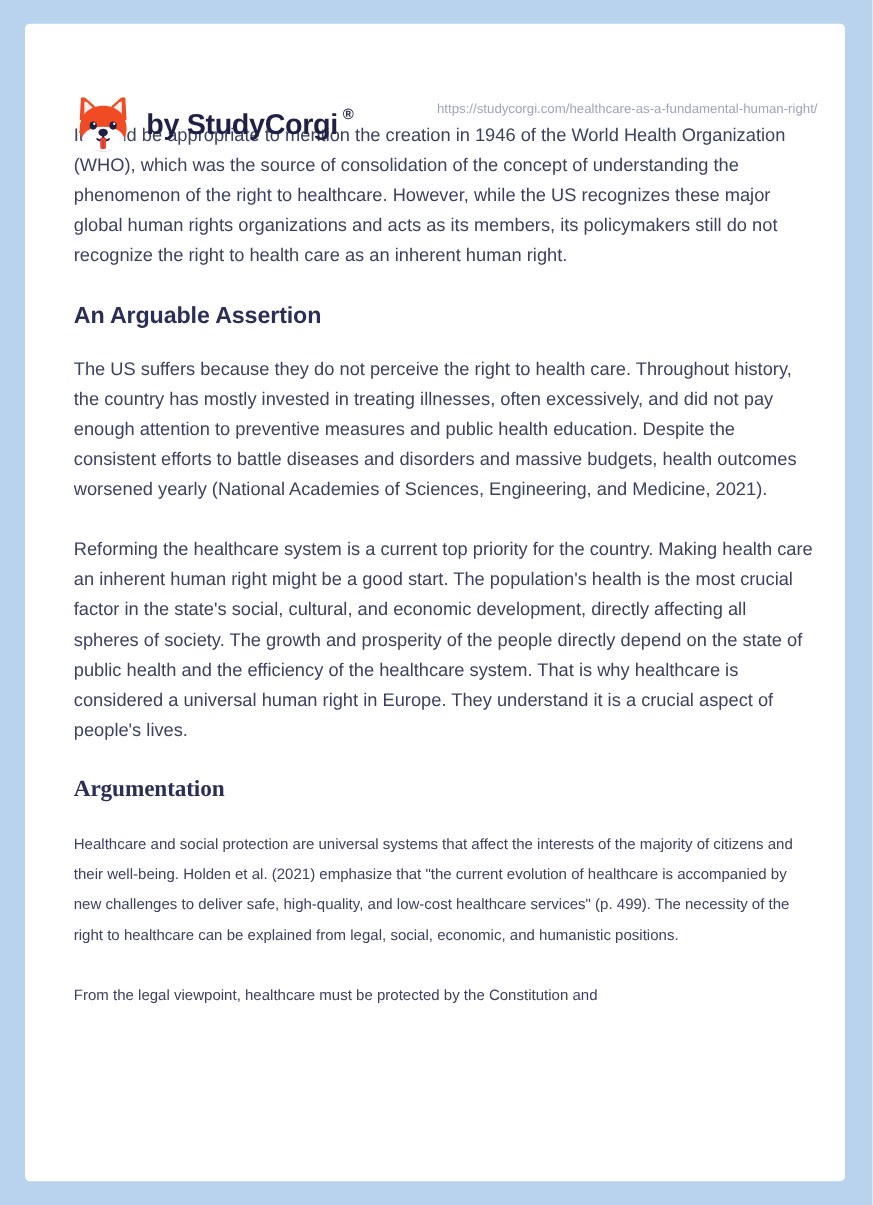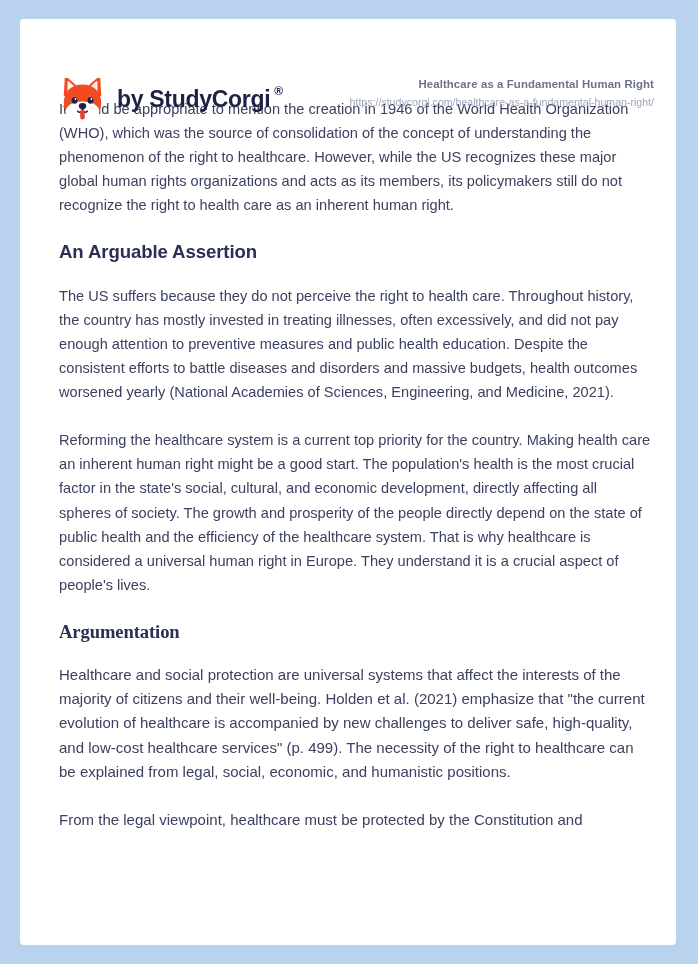--- a/index.html
+++ b/index.html
@@ -106,21 +106,21 @@
     margin: 0 0 24px 0;
   }
 
   .para-lg {
     font-size: 14.6px;
     line-height: 24.1px;
     letter-spacing: 0.01px;
   }
 
   .para-sm {
-    font-size: 15px;
+    font-size: 12px;
     line-height: 24.1px;
     letter-spacing: 0.01px;
   }
 
   .doc-body h2 {
     color: #2b2f55;
     font-size: 18.6px;
     font-weight: bold;
     letter-spacing: -0.1px;
     margin: 16px 0 20px 0;
@@ -157,21 +157,20 @@
         <path d="M45 72 C45 70 55 70 55 72 L55 86 C55 92 45 92 45 86 Z" fill="#e8453c"></path>
         <path d="M50 76 L50 88" stroke="#c9362f" stroke-width="1.6" stroke-linecap="round"></path>
       </svg>
       <span class="brand-wordmark">
         <span>by StudyCorgi</span>
         <span class="brand-reg">®</span>
       </span>
     </div>
 
     <div class="doc-meta">
-      <div class="doc-title">Healthcare as a Fundamental Human Right</div>
       <div class="doc-url">https://studycorgi.com/healthcare-as-a-fundamental-human-right/</div>
     </div>
 
   </div>
 
   <div class="doc-body">
 
     <p class="para-lg first-para">It would be appropriate to mention the creation in 1946 of the World Health Organization (WHO), which was the source of consolidation of the concept of understanding the phenomenon of the right to healthcare. However, while the US recognizes these major global human rights organizations and acts as its members, its policymakers still do not recognize the right to health care as an inherent human right.</p>
 
     <h2 class="section-gap-1">An Arguable Assertion</h2>

